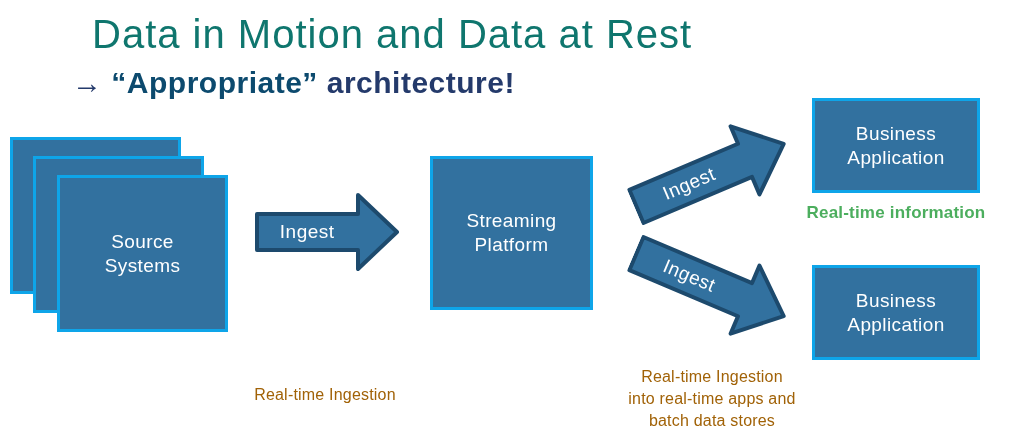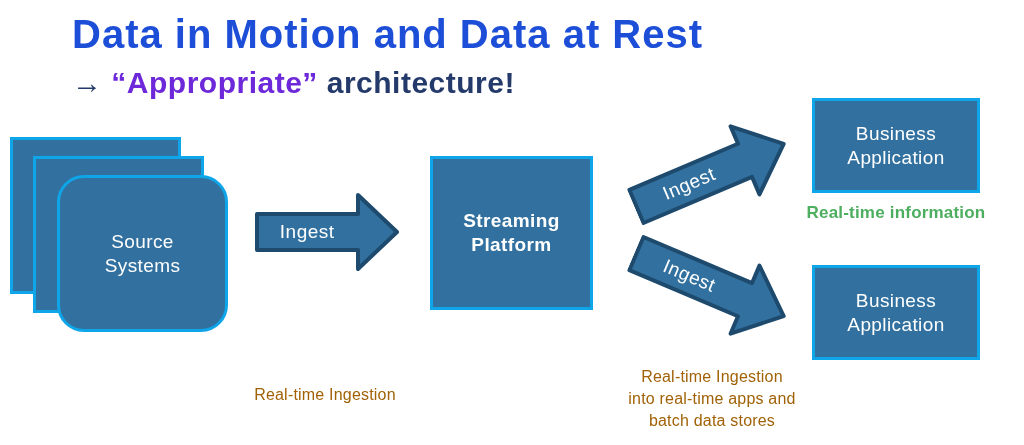--- a/index.html
+++ b/index.html
@@ -7,58 +7,58 @@
   body { font-family: "Liberation Sans", sans-serif; }
   .canvas {
     position: relative;
     width: 1024px;
     height: 445px;
     background: #ffffff;
     overflow: hidden;
   }
   .title {
     position: absolute;
-    left: 72px; top: 12px;
+    left: 92px; top: 12px;
     font-size: 40px;
-    font-weight: bold;
+    font-weight: normal;
     letter-spacing: 1px;
-    color: #1d4ed8;
+    color: #0f766e;
     white-space: nowrap;
   }
   .subtitle {
     position: absolute;
     left: 72px; top: 66px;
     font-size: 30px;
     font-weight: 600;
     letter-spacing: 0.5px;
     color: #243a6b;
     white-space: nowrap;
   }
-  .subtitle .green { color: #6d28d9; }
+  .subtitle .green { color: #0c4a6e; }
   .node {
     position: absolute;
     background: #32719f;
     border: 3px solid #0ea5e9;
     display: flex;
     align-items: center;
     justify-content: center;
     text-align: center;
     color: #ffffff;
     font-size: 19px;
     line-height: 24px;
     letter-spacing: 0.4px;
     font-weight: 500;
   }
   .node .node-label { display: inline-block; }
   .stack-back  { left: 10px;  top: 137px; width: 171px; height: 157px; }
   .stack-mid   { left: 33px;  top: 156px; width: 171px; height: 157px; }
-  .stack-front { left: 57px;  top: 175px; width: 171px; height: 157px; border-radius: 27px; }
+  .stack-front { left: 57px;  top: 175px; width: 171px; height: 157px; }
   .stack-front .node-label { max-width: 110px; }
   .streaming   { left: 430px; top: 156px; width: 163px; height: 154px; }
-  .streaming .node-label { max-width: 125px; font-weight: bold; }
+  .streaming .node-label { max-width: 125px; }
   .biz-top     { left: 812px; top: 98px;  width: 168px; height: 95px; }
   .biz-bottom  { left: 812px; top: 265px; width: 168px; height: 95px; }
   .biz-top .node-label, .biz-bottom .node-label { max-width: 130px; }
   .arrow {
     position: absolute;
     width: 165px; height: 80px;
   }
   .arrow-h { left: 255px; top: 192px; width: 145px; height: 80px; }
   .arrow-up   { left: 628px; top: 135px; transform: rotate(-23deg); }
   .arrow-down { left: 628px; top: 245px; transform: rotate(23deg); }

